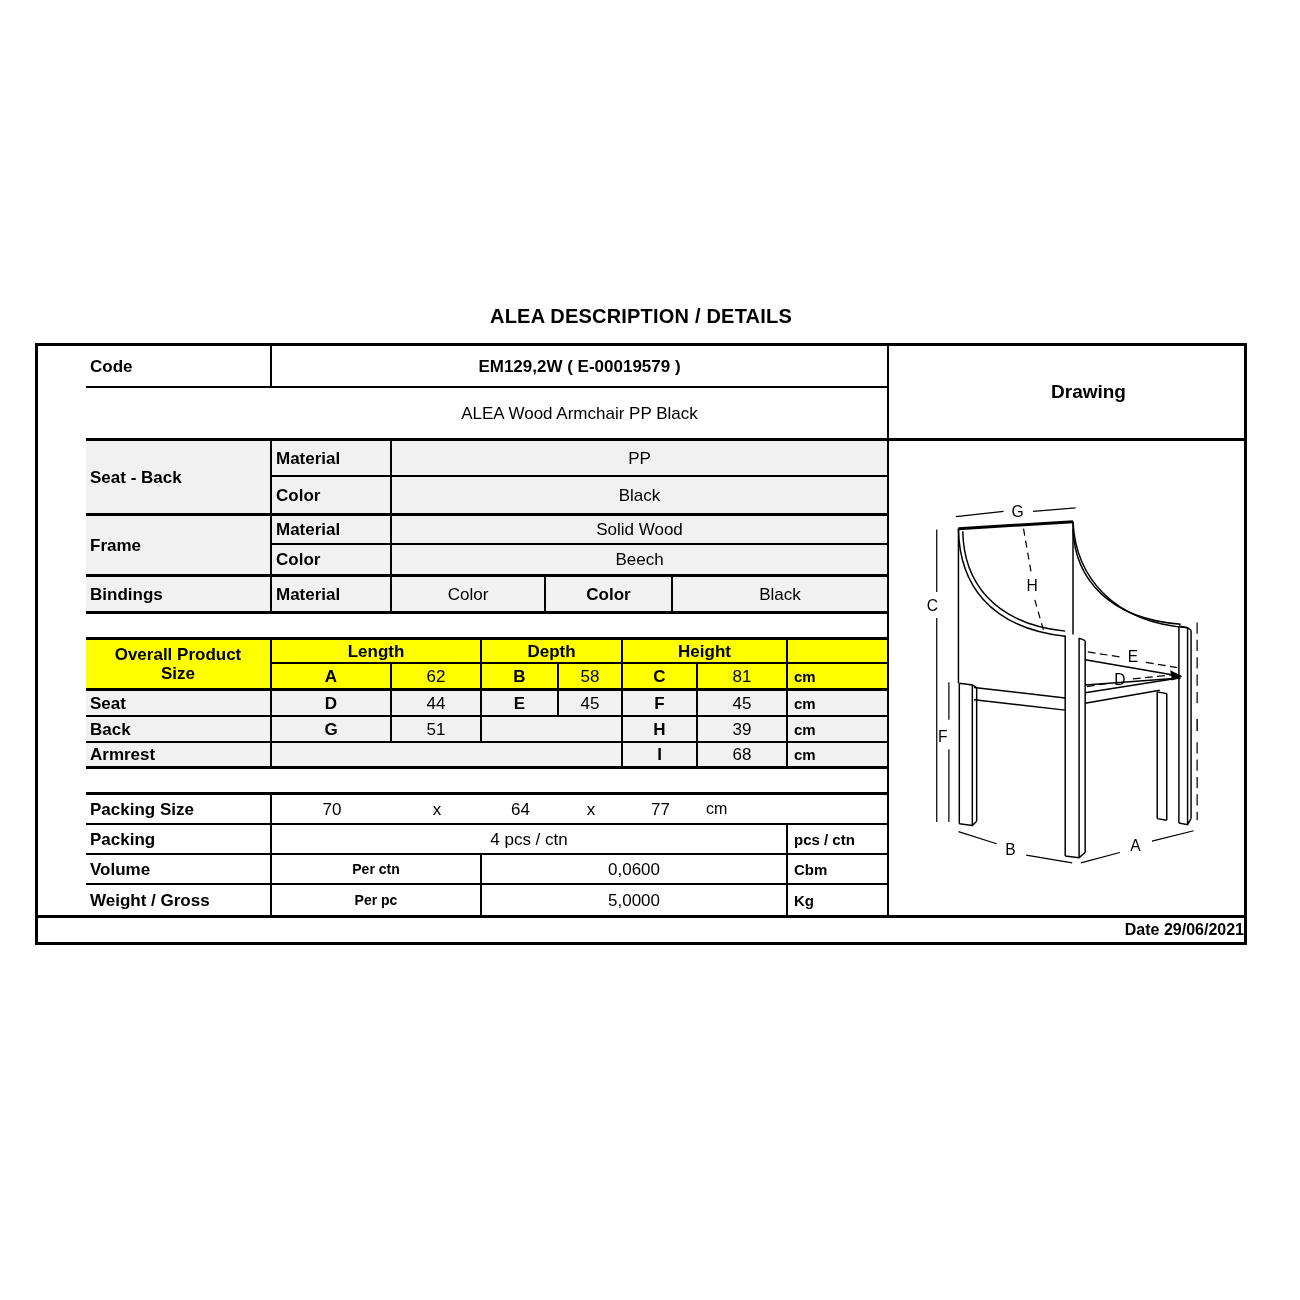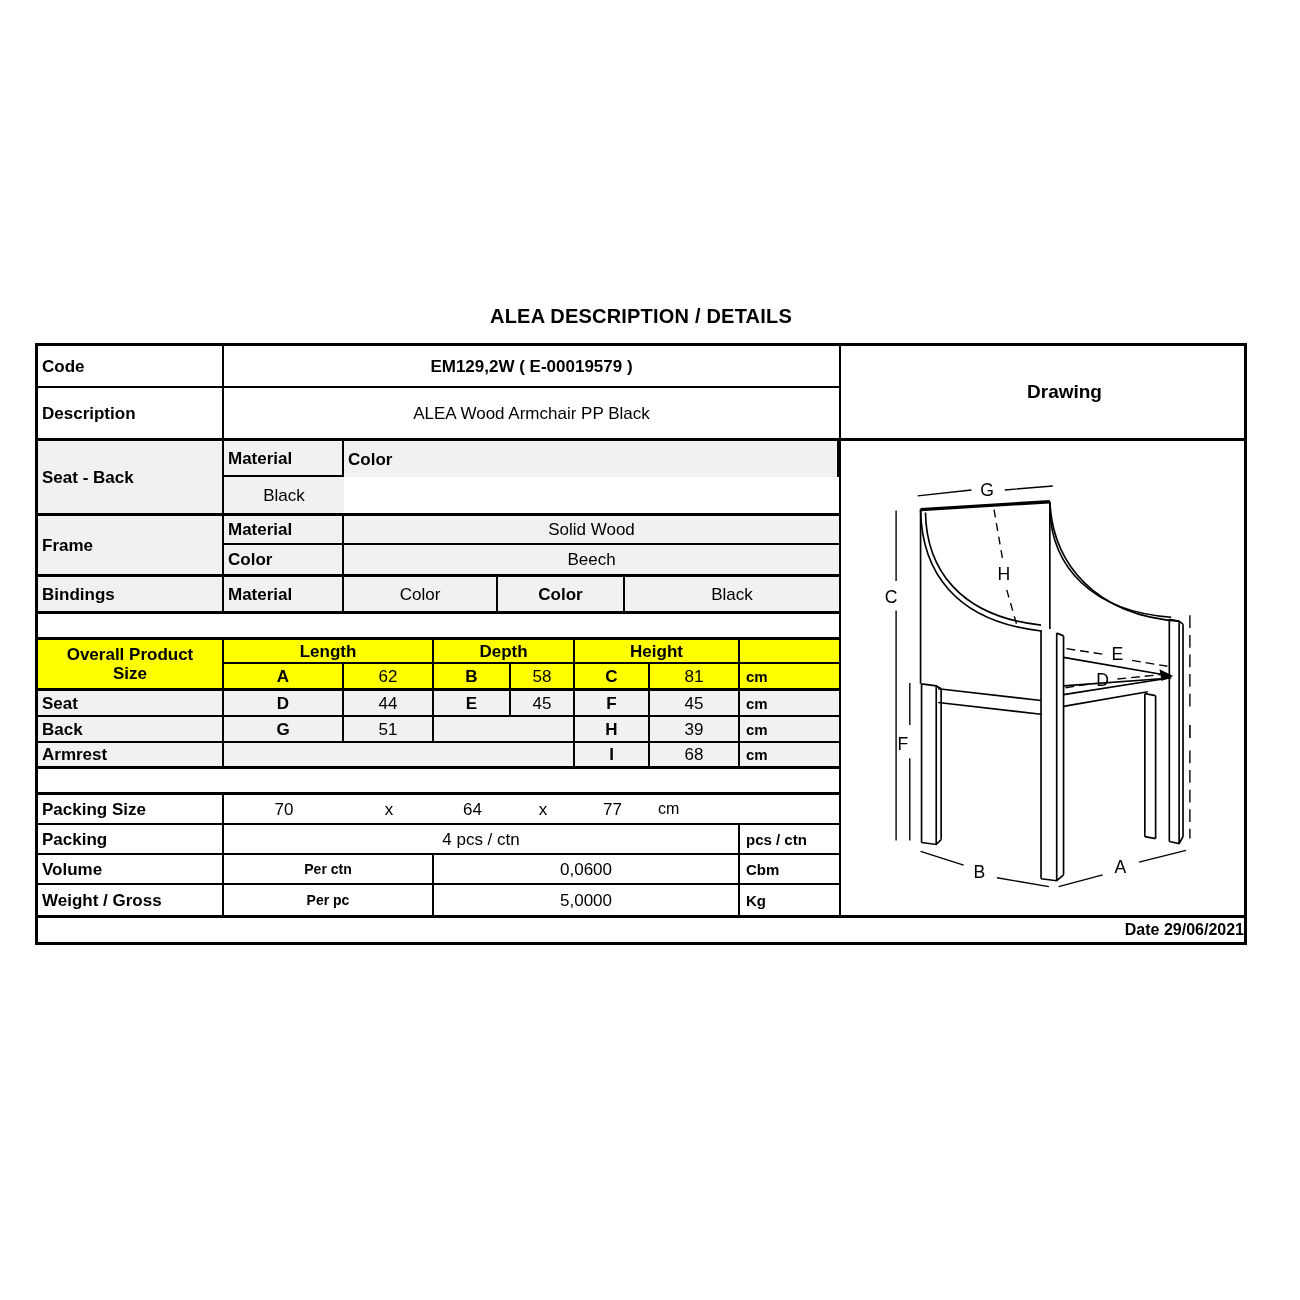--- a/index.html
+++ b/index.html
@@ -5,21 +5,21 @@
   * { margin:0; padding:0; box-sizing:border-box; }
   html,body { background:#ffffff; }
   body { font-family:"Liberation Sans","DejaVu Sans",sans-serif; color:#000; }
   .canvas { position:relative; width:1300px; height:1300px; background:#fff; overflow:hidden; }
 
   .title { position:absolute; left:35px; top:305px; width:1212px; text-align:center;
            font-size:20px; font-weight:bold; letter-spacing:0.2px; }
 
   .table-outer { position:absolute; left:35px; top:343px; width:1212px;
                  border:3px solid #000; background:#fff; }
-  .main { display:flex; }
+  .main { display:flex;margin-left:48px; }
   .left { width:803px; border-right:2px solid #000; }
   .right { flex:1; display:flex; flex-direction:column; }
 
   
   .g8 { display:grid; grid-template-columns:186px 120px 90px 77px 64px 75px 90px 1fr; }
   .gsec { display:grid; grid-template-columns:186px 120px 1fr; }
   .gbind { display:grid; grid-template-columns:186px 120px 154px 127px 1fr; }
   .gyel { display:grid; grid-template-columns:186px 120px 90px 77px 64px 75px 90px 1fr;
           grid-template-rows:24px 24px; }
 
@@ -78,27 +78,27 @@
     <div class="main">
 
       <div class="left">
 
         <div class="g8 row h-code">
           <div class="c lab">Code</div>
           <div class="c bold noR" style="grid-column:2/9">EM129,2W ( E-00019579 )</div>
         </div>
 
         <div class="g8 row h-desc bb3">
-          <div class="c lab">Description</div>
           <div class="c noR" style="grid-column:2/9">ALEA Wood Armchair PP Black</div>
         </div>
 
         <div class="gsec row bb3">
           <div class="c lab gray seclab">Seat - Back</div>
           <div class="c lab gray r1 h-sec1">Material</div>
+          <div class="c gray r1 noR h-sec1">PP</div>
           <div class="c lab gray h-sec2">Color</div>
           <div class="c gray noR h-sec2">Black</div>
         </div>
 
         <div class="gsec row bb3">
           <div class="c lab gray seclab">Frame</div>
           <div class="c lab gray r1 h-frm">Material</div>
           <div class="c gray r1 noR h-frm">Solid Wood</div>
           <div class="c lab gray h-frm">Color</div>
           <div class="c gray noR h-frm">Beech</div>

